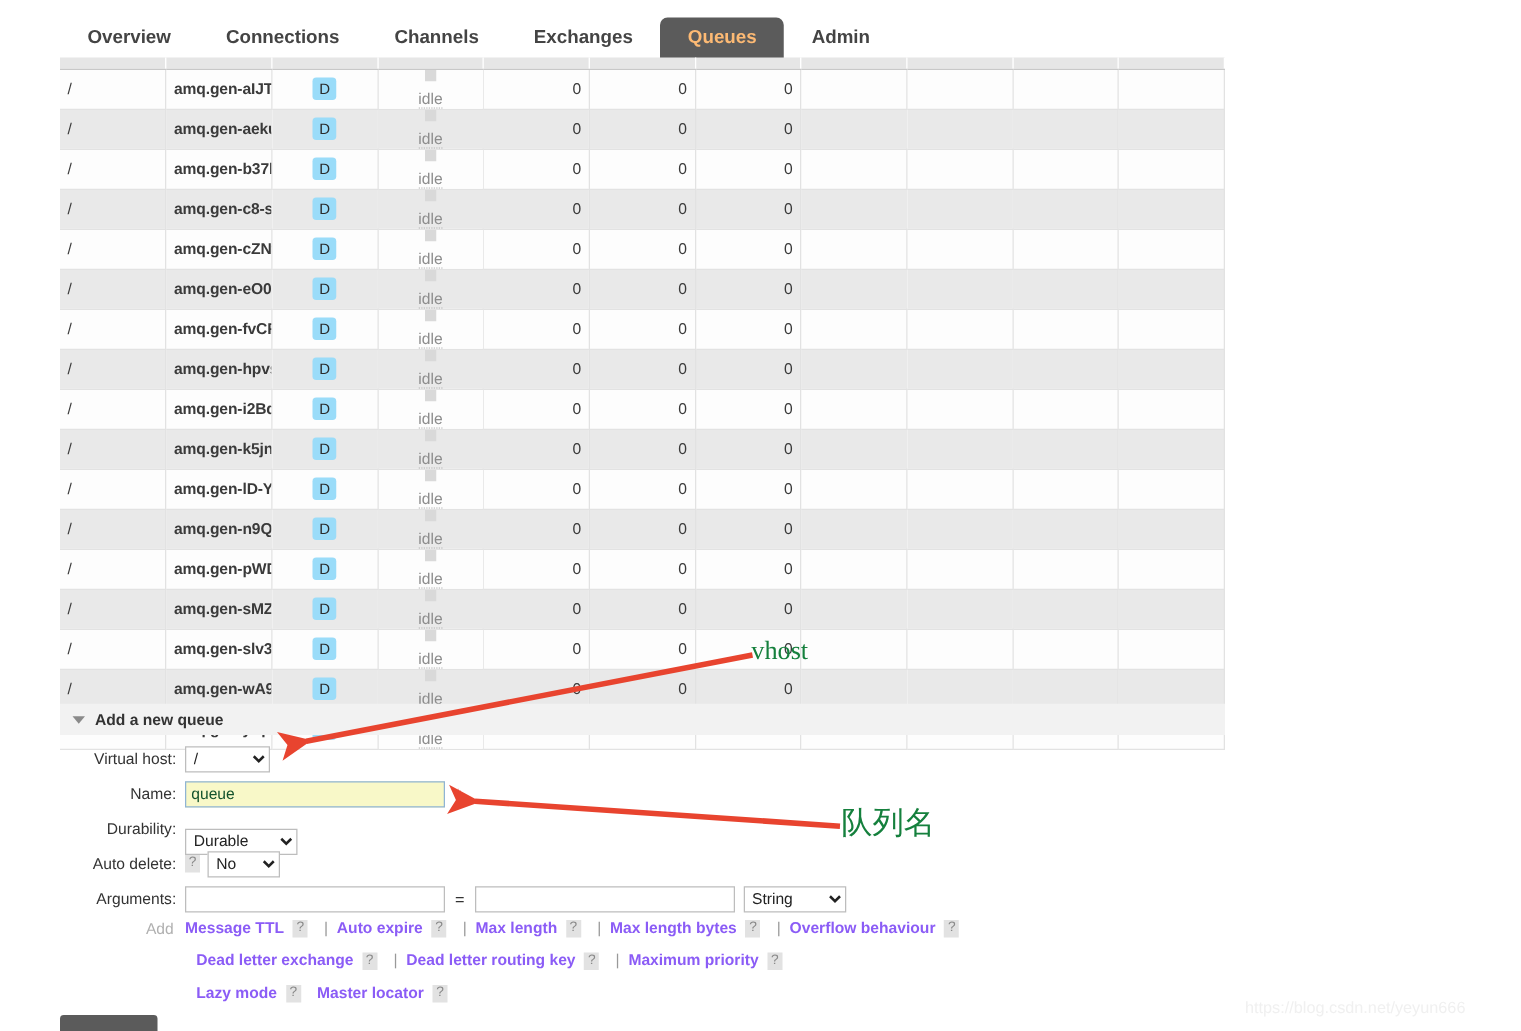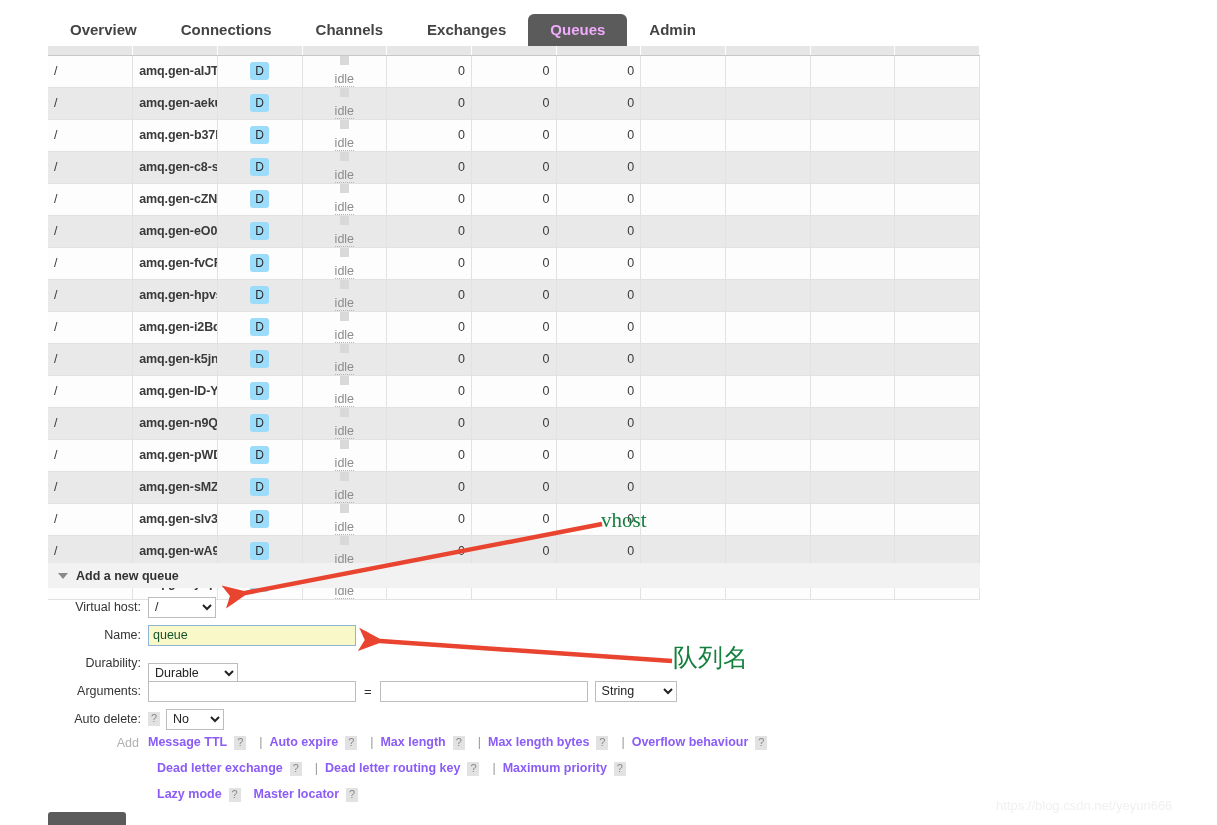--- a/index.html
+++ b/index.html
@@ -35,21 +35,21 @@
     font-weight: bold;
     color: #444444;
     padding: 8px 22px 11px 22px;
     line-height: 1;
     white-space: nowrap;
     cursor: pointer;
     border-radius: 6px 6px 0 0;
   }
   .tab.active {
     background: #5b5b5b;
-    color: #f0abfc;
+    color: #fdba74;
   }
 
   
   .table-wrap {
     position: absolute;
     left: 48px; top: 46px;
     width: 932px;
   }
   table.queues {
     border-collapse: collapse;
@@ -642,32 +642,32 @@
       <input class="inp name-inp" type="text" value="queue" style="">
       <span class="req-star">*</span>
     </div>
 
     <div class="frow">
       <span class="flabel">Durability:</span>
       <select class="inp dur-sel" id="dur-select"><option value="Durable">Durable</option><option value="Transient">Transient</option></select>
     </div>
 
     <div class="frow">
+      <span class="flabel">Auto delete:</span>
+      <span class="qmark">?</span>
+      <select class="inp ad-sel" id="ad-select"><option value="No">No</option><option value="Yes">Yes</option></select>
+    </div>
+
+    <div class="frow">
       <span class="flabel">Arguments:</span>
       <input class="inp arg-key" type="text" value="" style="">
       <span class="eq-sign">=</span>
       <input class="inp arg-val" type="text" value="" style="">
       <span class="gap"></span>
       <select class="inp arg-type" id="argtype-select"><option value="String">String</option><option value="Number">Number</option><option value="Boolean">Boolean</option><option value="List">List</option></select>
-    </div>
-
-    <div class="frow">
-      <span class="flabel">Auto delete:</span>
-      <span class="qmark">?</span>
-      <select class="inp ad-sel" id="ad-select"><option value="No">No</option><option value="Yes">Yes</option></select>
     </div>
   </div>
 
   <div class="args-block">
     <div class="args-line">
       <span class="add-lbl">Add</span>
       <span id="preset-row-0"><span class="arglink">Message TTL</span><span class="qmark" style="margin-left: 7px;">?</span><span class="sep">|</span><span class="arglink">Auto expire</span><span class="qmark" style="margin-left: 7px;">?</span><span class="sep">|</span><span class="arglink">Max length</span><span class="qmark" style="margin-left: 7px;">?</span><span class="sep">|</span><span class="arglink">Max length bytes</span><span class="qmark" style="margin-left: 7px;">?</span><span class="sep">|</span><span class="arglink">Overflow behaviour</span><span class="qmark" style="margin-left: 7px;">?</span></span>
     </div>
     <div class="args-line">
       <span class="args-indent"></span>

